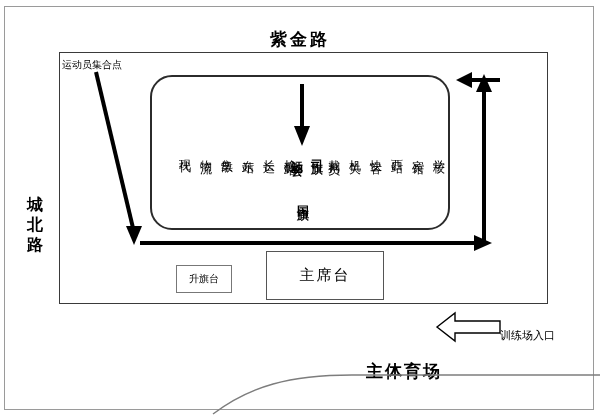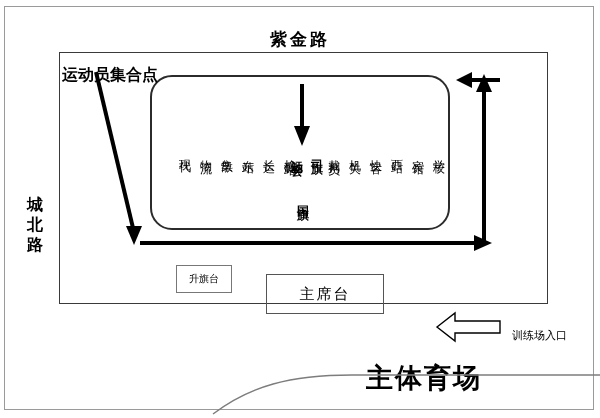--- a/index.html
+++ b/index.html
@@ -62,25 +62,24 @@
     width: 22px;
     font-size: 16px;
     font-weight: bold;
     color: #000;
     line-height: 20px;
     text-align: center;
   }
 
   
   .assembly-label {
-    left: 62px; top: 65px;
-    font-size: 16px;
-    color: #000;
-    white-space: nowrap;
-    font-weight: bold;
+    left: 62px; top: 58px;
+    font-size: 10px;
+    color: #000;
+    white-space: nowrap;
   }
 
   
   .col {
     writing-mode: vertical-rl;
     text-orientation: upright;
     font-size: 12px;
     line-height: 13px;
     color: #000;
     letter-spacing: 2px;
@@ -96,22 +95,22 @@
     box-sizing: border-box;
     display: flex;
     align-items: center;
     justify-content: center;
     font-size: 10px;
     color: #000;
   }
 
   
   .podium {
-    left: 266px; top: 274px;
-    width: 118px; height: 40px;
+    left: 266px; top: 251px;
+    width: 118px; height: 49px;
     border: 1px solid #555;
     box-sizing: border-box;
     display: flex;
     align-items: center;
     justify-content: center;
     font-size: 15px;
     color: #000;
     letter-spacing: 2px;
   }
 
@@ -124,30 +123,30 @@
     display: flex;
     align-items: center;
     justify-content: center;
     font-size: 12px;
     color: #000;
     letter-spacing: 1px;
   }
 
   
   .entry-label {
-    left: 512px; top: 328px;
+    left: 500px; top: 328px;
     font-size: 11px;
     color: #000;
     white-space: nowrap;
   }
 
   
   .venue-title {
     left: 366px; top: 360px;
-    font-size: 27px;
+    font-size: 17px;
     font-weight: bold;
     color: #000;
     letter-spacing: 2px;
     white-space: nowrap;
   }
 
   svg.overlay {
     position: absolute;
     left: 0; top: 0;
     width: 600px; height: 418px;

